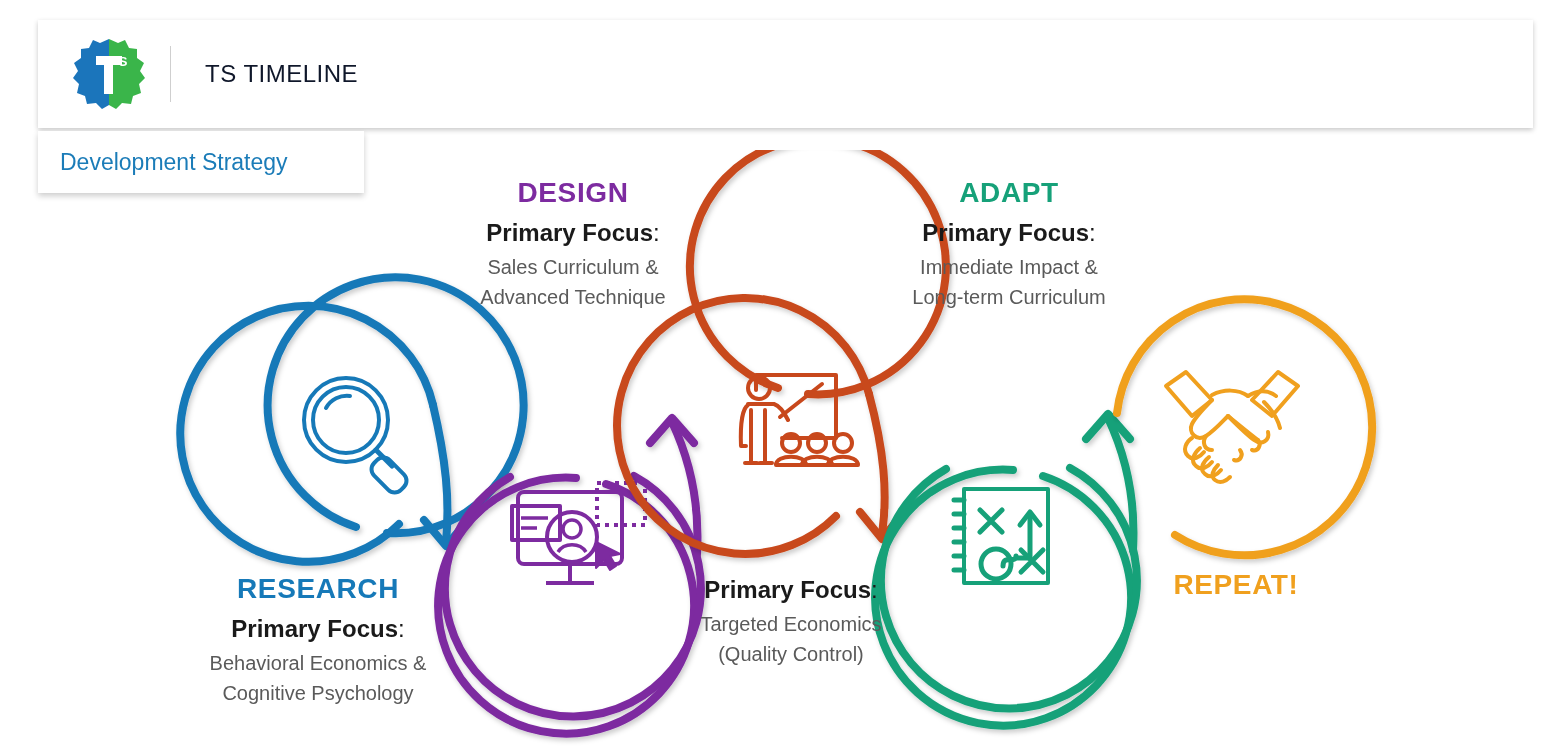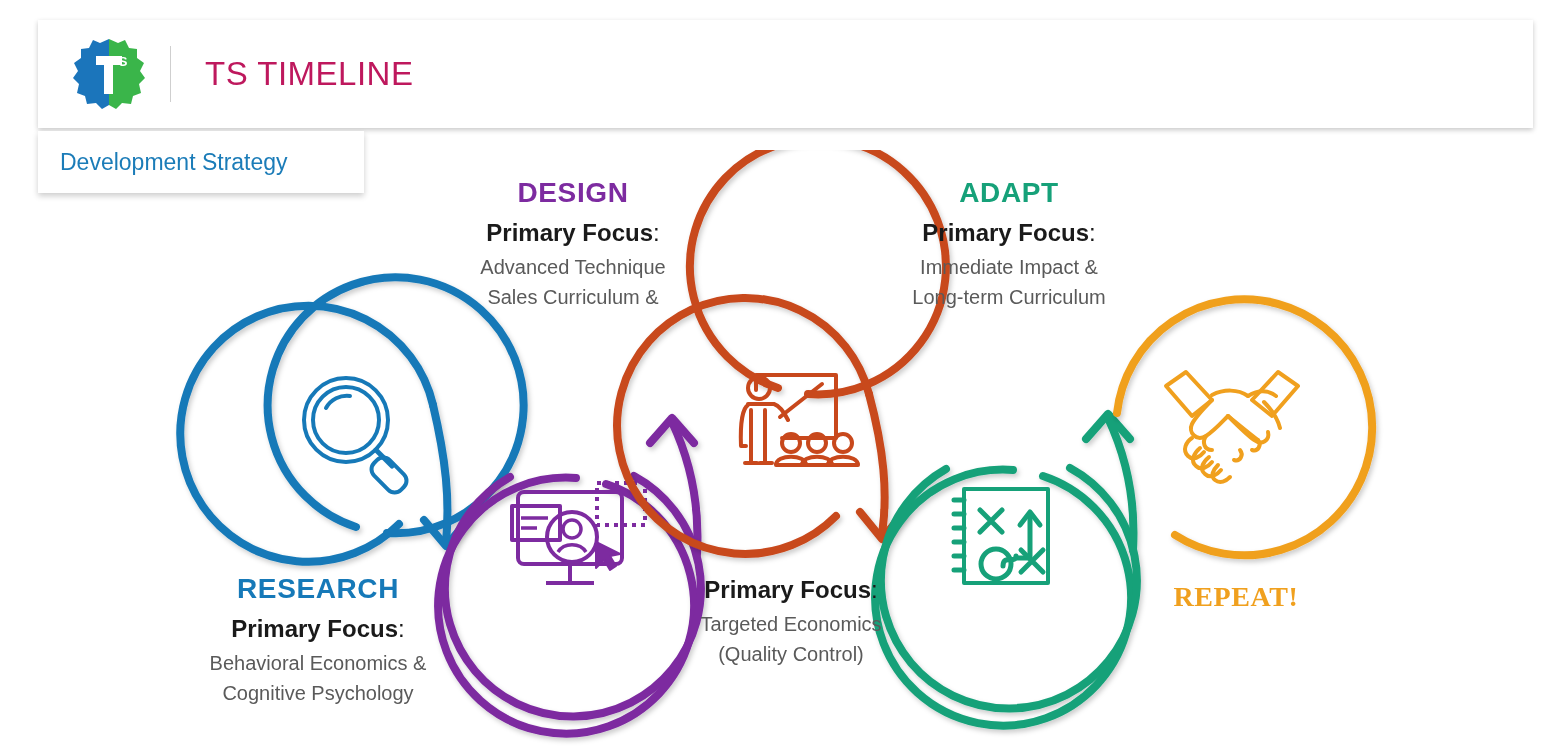--- a/index.html
+++ b/index.html
@@ -20,22 +20,22 @@
   }
   .logo-wrap{
     width:86px;height:78px;margin-left:28px;
     display:flex;align-items:center;justify-content:center;
   }
   .header-divider{
     width:1px;height:56px;background:#cfcfcf;margin-left:18px;
   }
   .header-title{
     margin-left:34px;
-    font-size:33px;font-weight:400;letter-spacing:.5px;
-    color:#be185d;white-space:nowrap;
+    font-size:24px;font-weight:400;letter-spacing:.5px;
+    color:#0f172a;white-space:nowrap;
   }
 
   
   .tab-card{
     position:absolute;left:38px;top:131px;width:326px;height:62px;
     background:#fff;
     box-shadow:0 3px 6px rgba(0,0,0,.20);
     display:flex;align-items:center;
   }
   .tab-label{
@@ -60,21 +60,21 @@
   .block .focus b{font-weight:bold;}
   .block .focus .colon{font-weight:400;}
   .block .detail{
     font-size:20px;color:#5a5a5a;line-height:1.5;white-space:nowrap;
   }
 
   .b-design{left:433px;top:28px;width:280px;}
   .b-adapt {left:868px;top:28px;width:282px;}
   .b-research{left:173px;top:424px;width:290px;}
   .b-test{left:676px;top:424px;width:230px;}
-  .b-repeat{left:1146px;top:432px;width:180px;font-family:Liberation Serif, serif;}
+  .b-repeat{left:1146px;top:420px;width:180px;}
   .b-repeat .title{margin-bottom:0;}
 </style>
 </head>
 <body>
 
 <div class="header-card">
 
   <div class="logo-wrap">
     <svg width="80" height="76" viewBox="0 0 80 76">
       <defs>
@@ -226,22 +226,22 @@
       <path d="M 1240 300 C 1244 305 1240 312 1234 310"></path>
       <path d="M 1264 252 C 1272 260 1278 270 1280 278"></path>
     </g>
   </svg>
 
   <div class="block b-design">
     <div class="title" style="color:#7d2ba0">DESIGN</div>
     <div class="focus">
       <b>Primary Focus</b><span class="colon">:</span>
     </div>
+    <div class="detail">Sales Curriculum &amp;</div>
     <div class="detail">Advanced Technique</div>
-    <div class="detail">Sales Curriculum &amp;</div>
   </div>
 
   <div class="block b-adapt">
     <div class="title" style="color:#16a179">ADAPT</div>
     <div class="focus">
       <b>Primary Focus</b><span class="colon">:</span>
     </div>
     <div class="detail">Immediate Impact &amp;</div>
     <div class="detail">Long-term Curriculum</div>
   </div>

